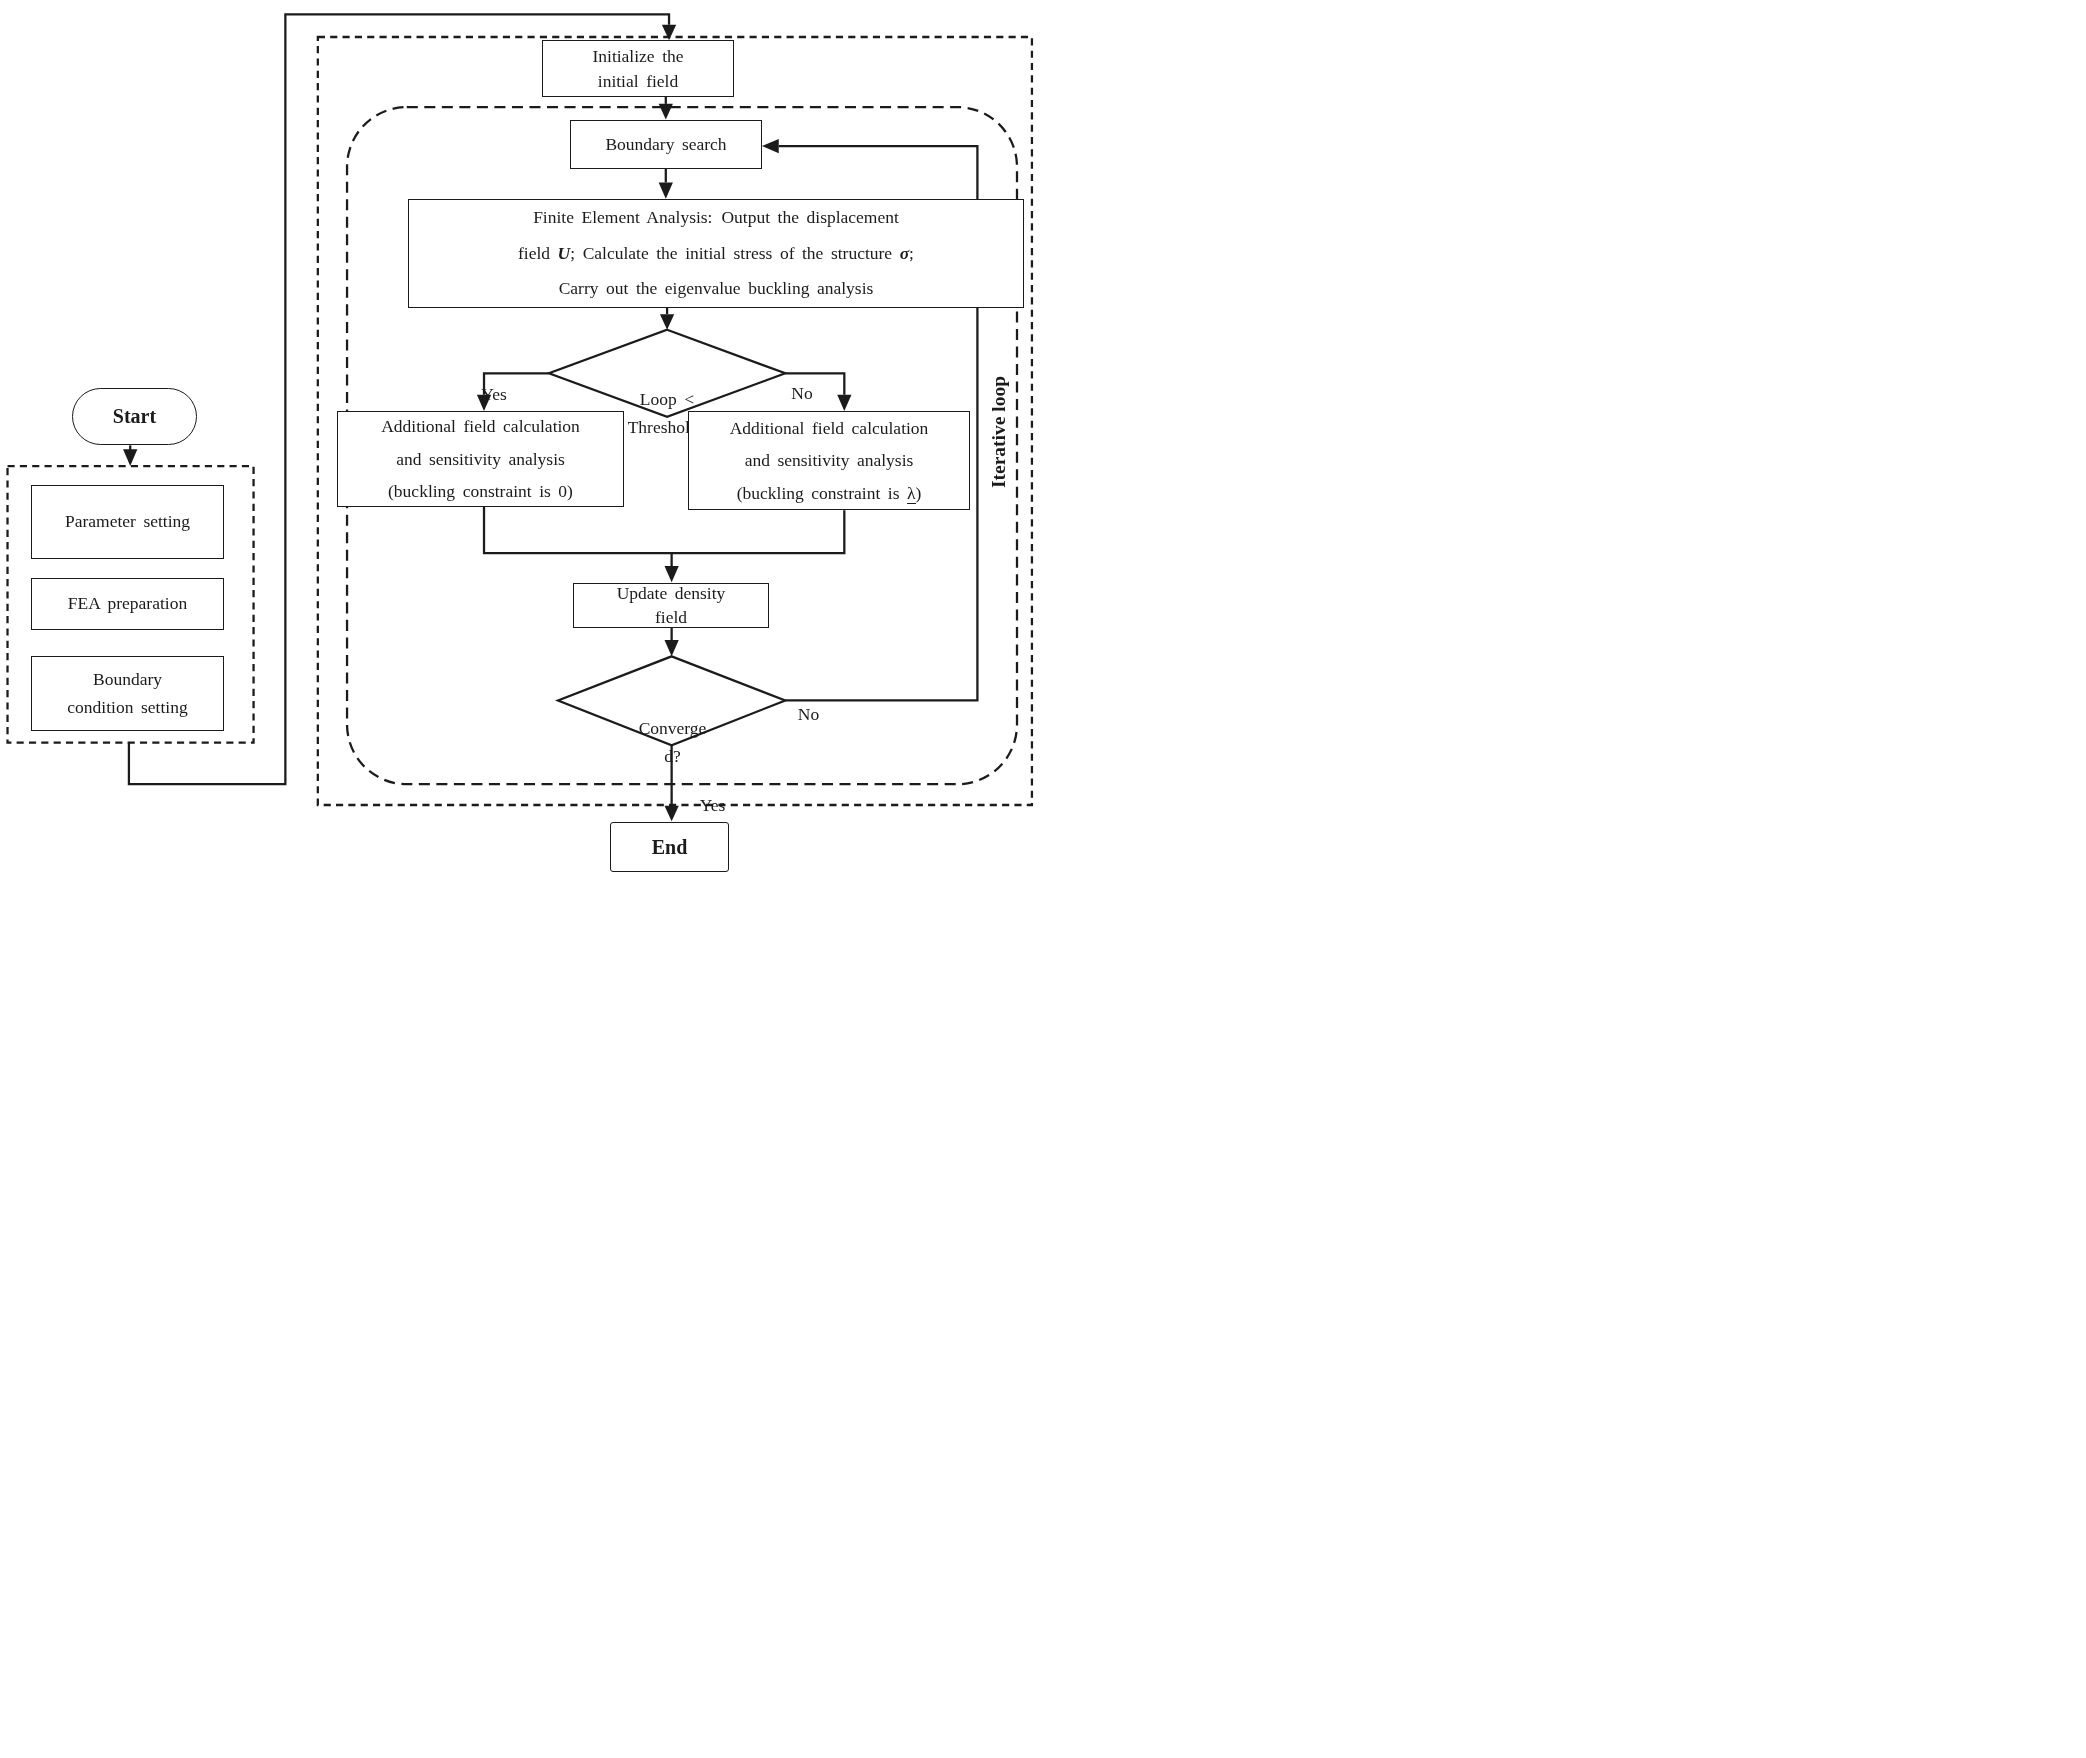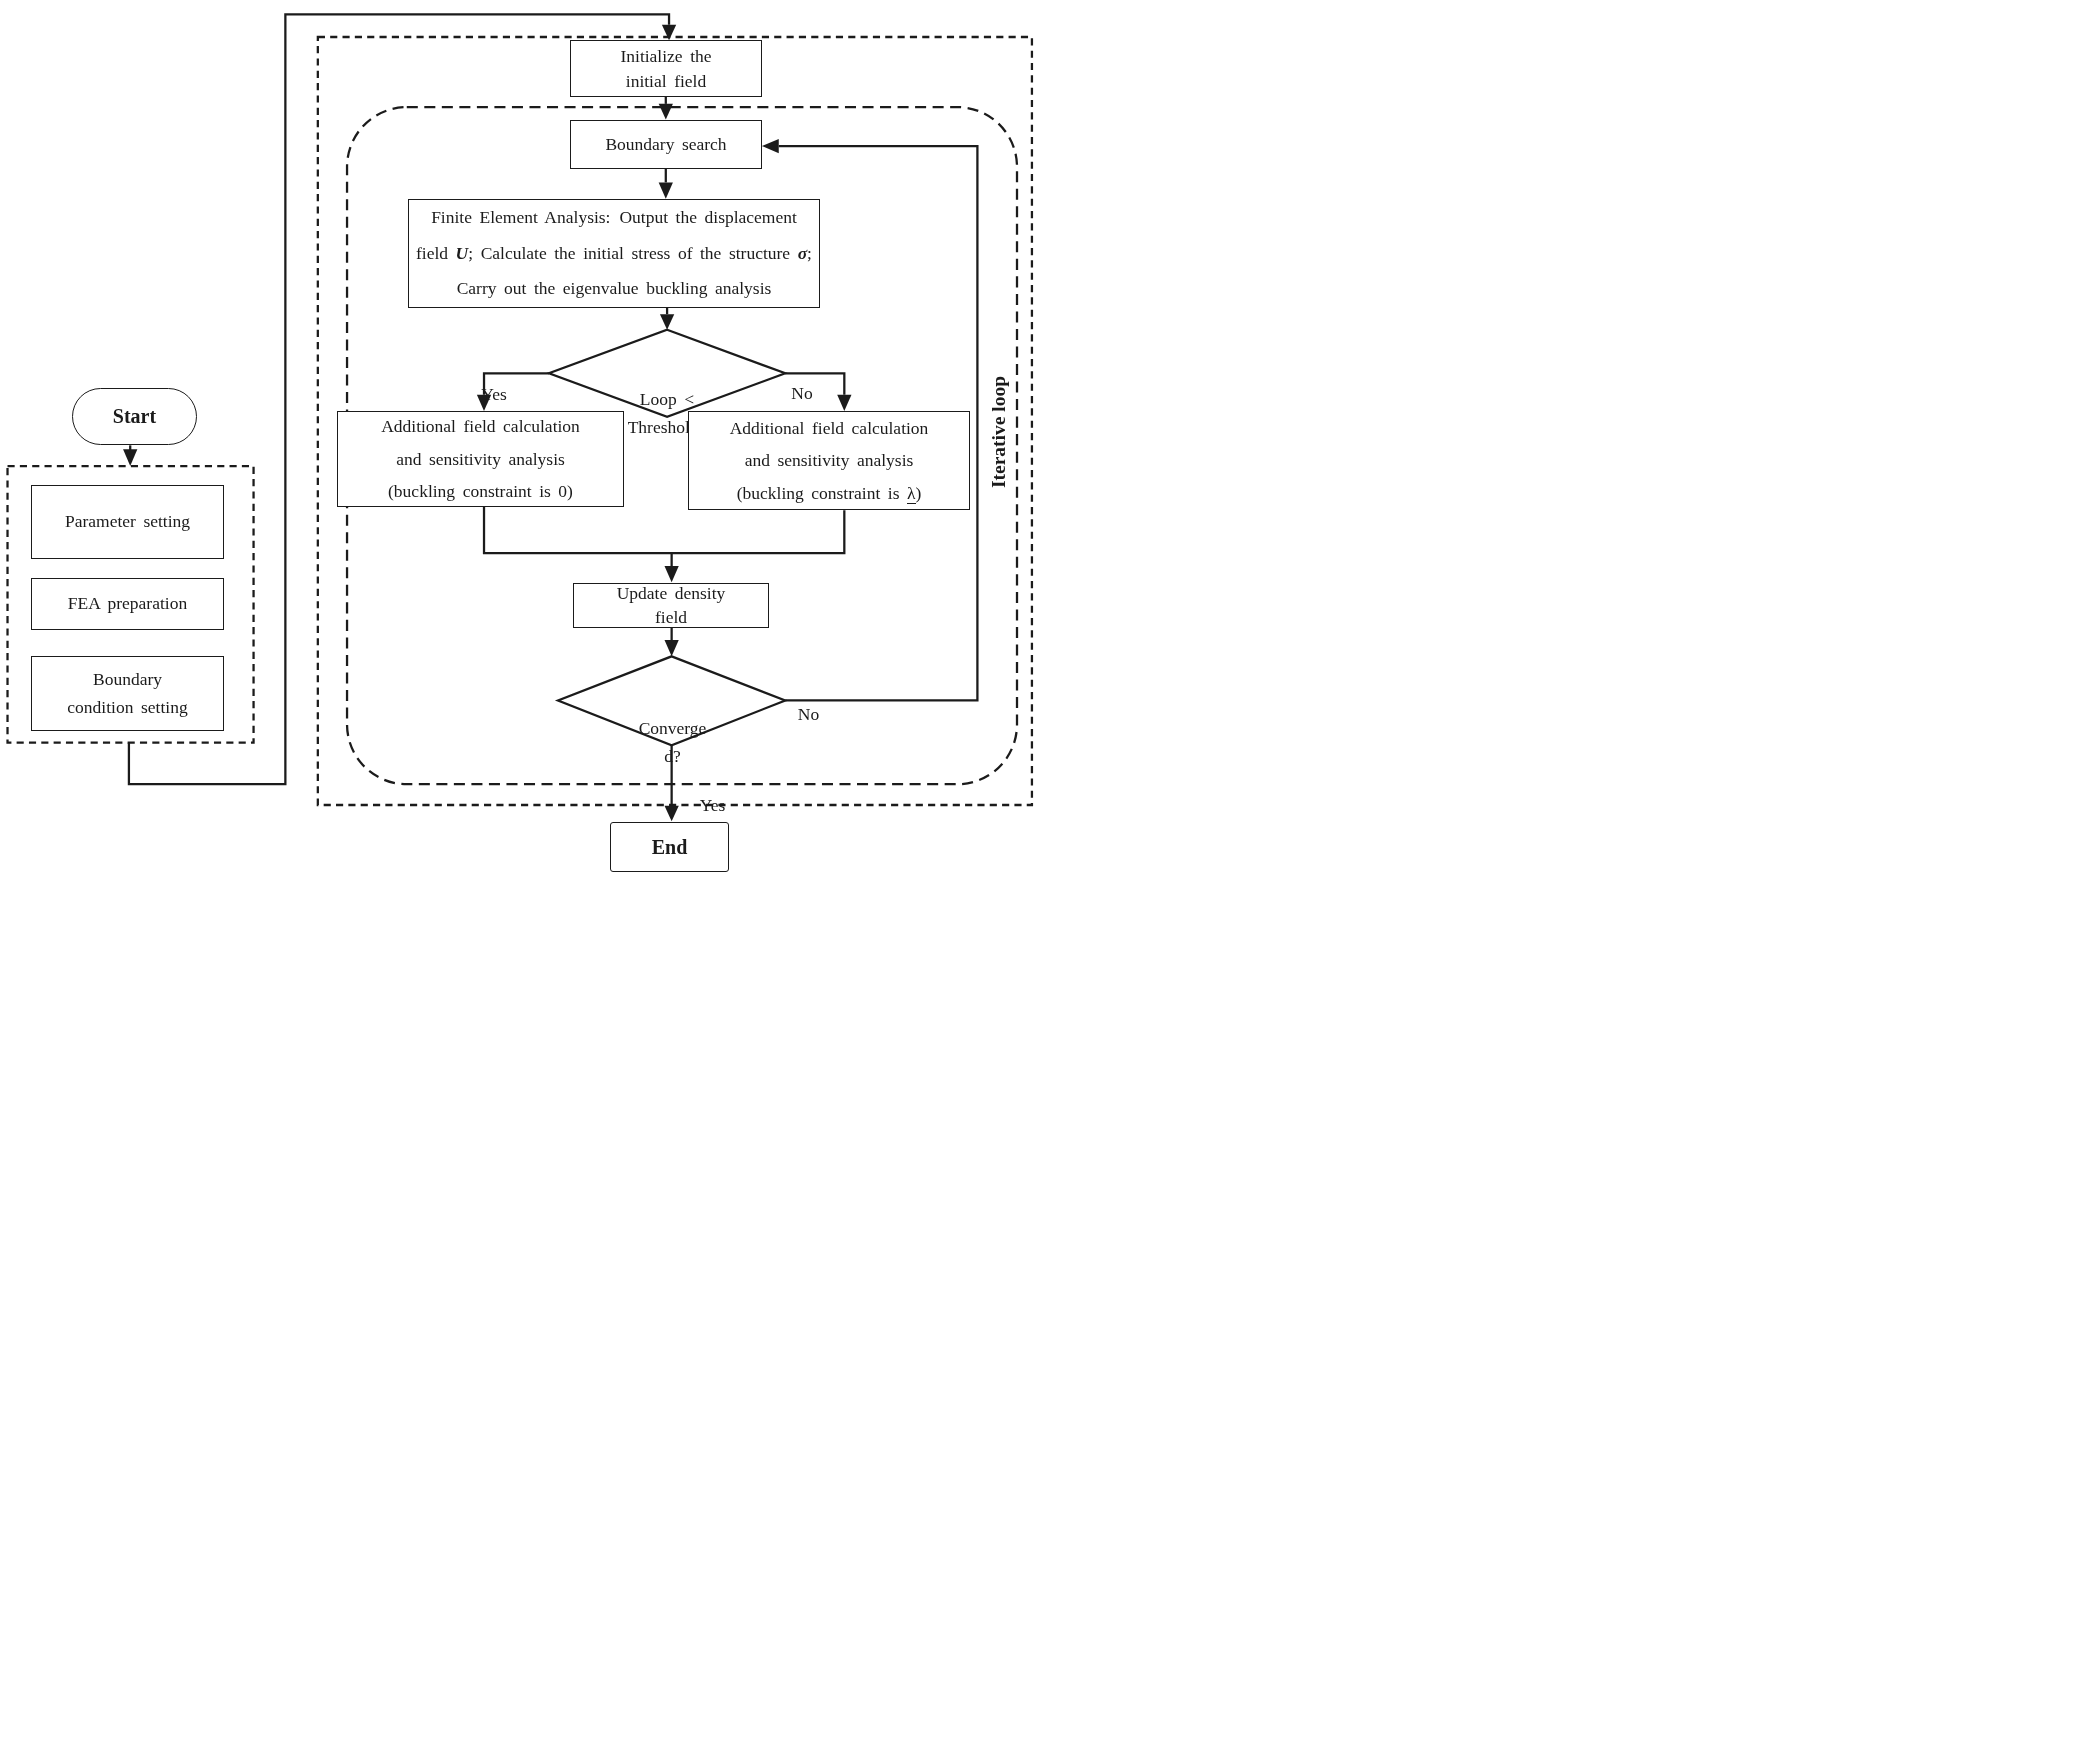--- a/index.html
+++ b/index.html
@@ -106,30 +106,30 @@
     <span>Parameter setting</span>
   </div>
   <div class="node" style="left:31px;top:578px;width:193px;height:52px;">
     <span>FEA preparation</span>
   </div>
   <div class="node" style="left:31px;top:656px;width:193px;height:75px;">
     <span>Boundary</span>
     <span>condition setting</span>
   </div>
 
-  <div class="node" style="left:570px;top:40px;width:192px;height:57px;line-height:1.4;">
+  <div class="node" style="left:542px;top:40px;width:192px;height:57px;line-height:1.4;">
     <span>Initialize the</span>
     <span>initial field</span>
   </div>
 
   <div class="node" style="left:570px;top:120px;width:192px;height:49px;">
     <span>Boundary search</span>
   </div>
 
-  <div class="node" style="left:408px;top:199px;width:412px;height:109px;line-height:2.05;font-size:17.5px;">
+  <div class="node" style="left:408px;top:199px;width:616px;height:109px;line-height:2.05;font-size:17.5px;">
     <span class="fea-line">
       <span>Finite Element Analysis:</span><span class="fea-gap"></span><span>Output the displacement</span>
     </span>
     <span class="fea-line">
       <span>field </span><span class="bi">U</span><span>; Calculate the initial stress of the structure </span><span class="bi">σ</span><span>;</span>
     </span>
     <span class="fea-line">Carry out the eigenvalue buckling analysis</span>
   </div>
 
   <div class="plain diamond-label" style="left:581px;top:342px;width:172px;height:62px;flex-direction:column;">

